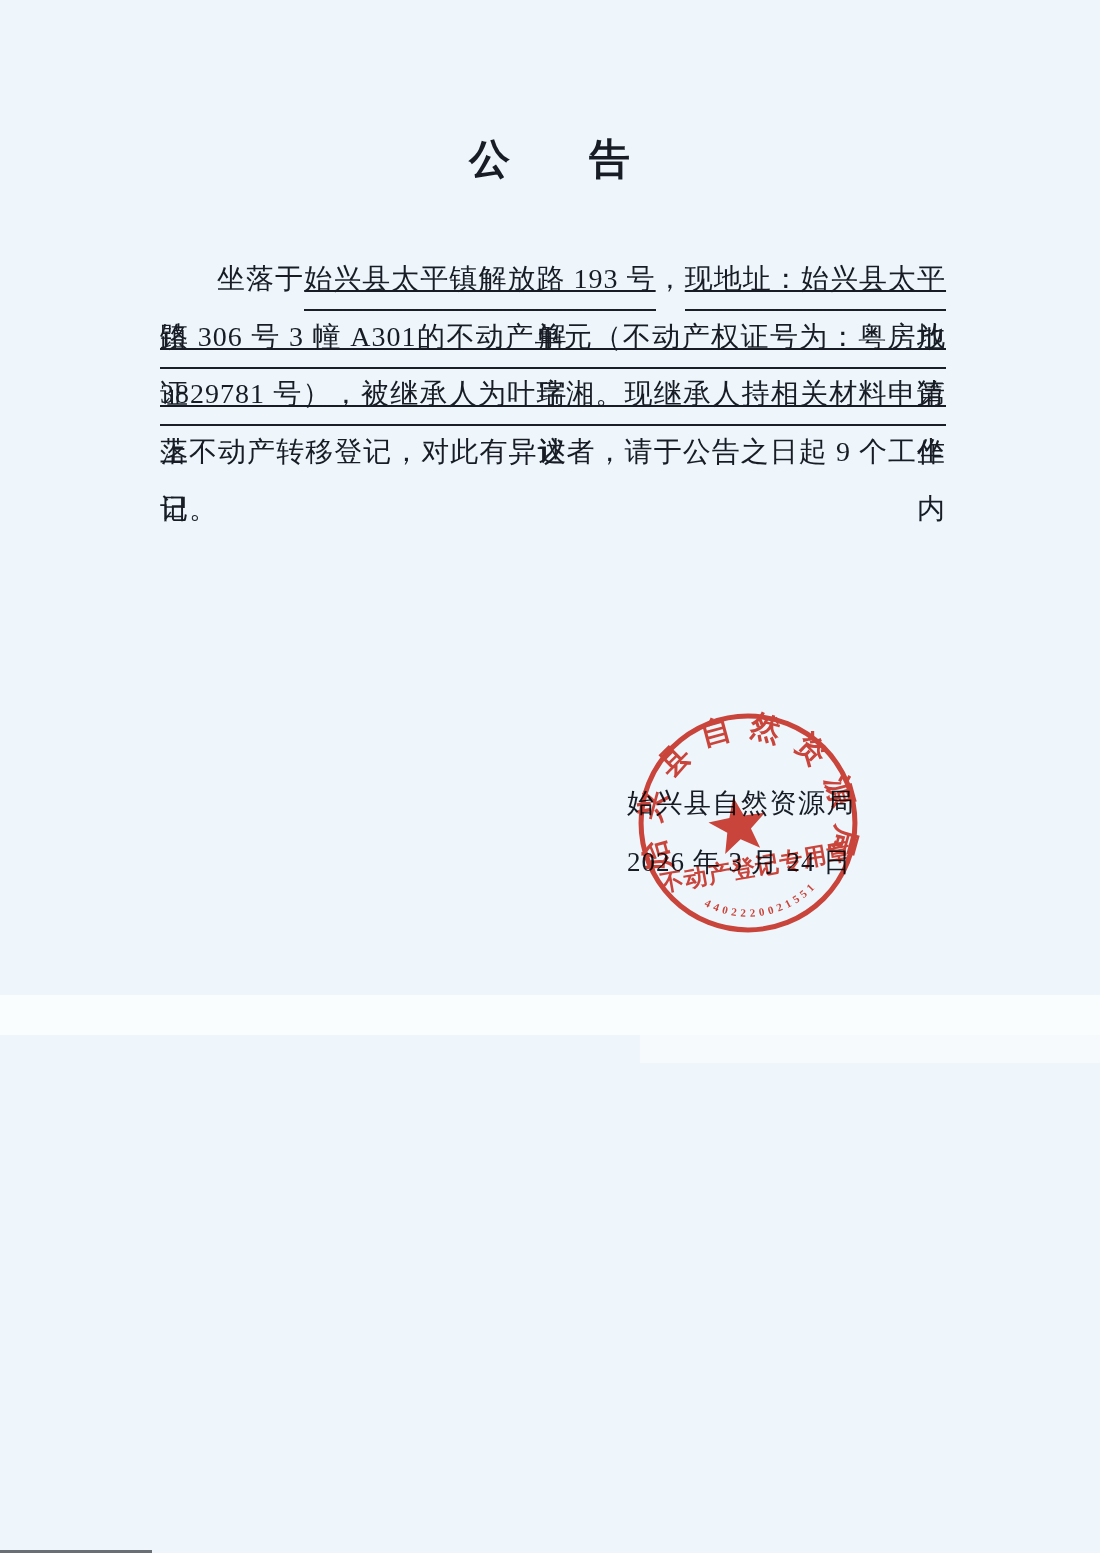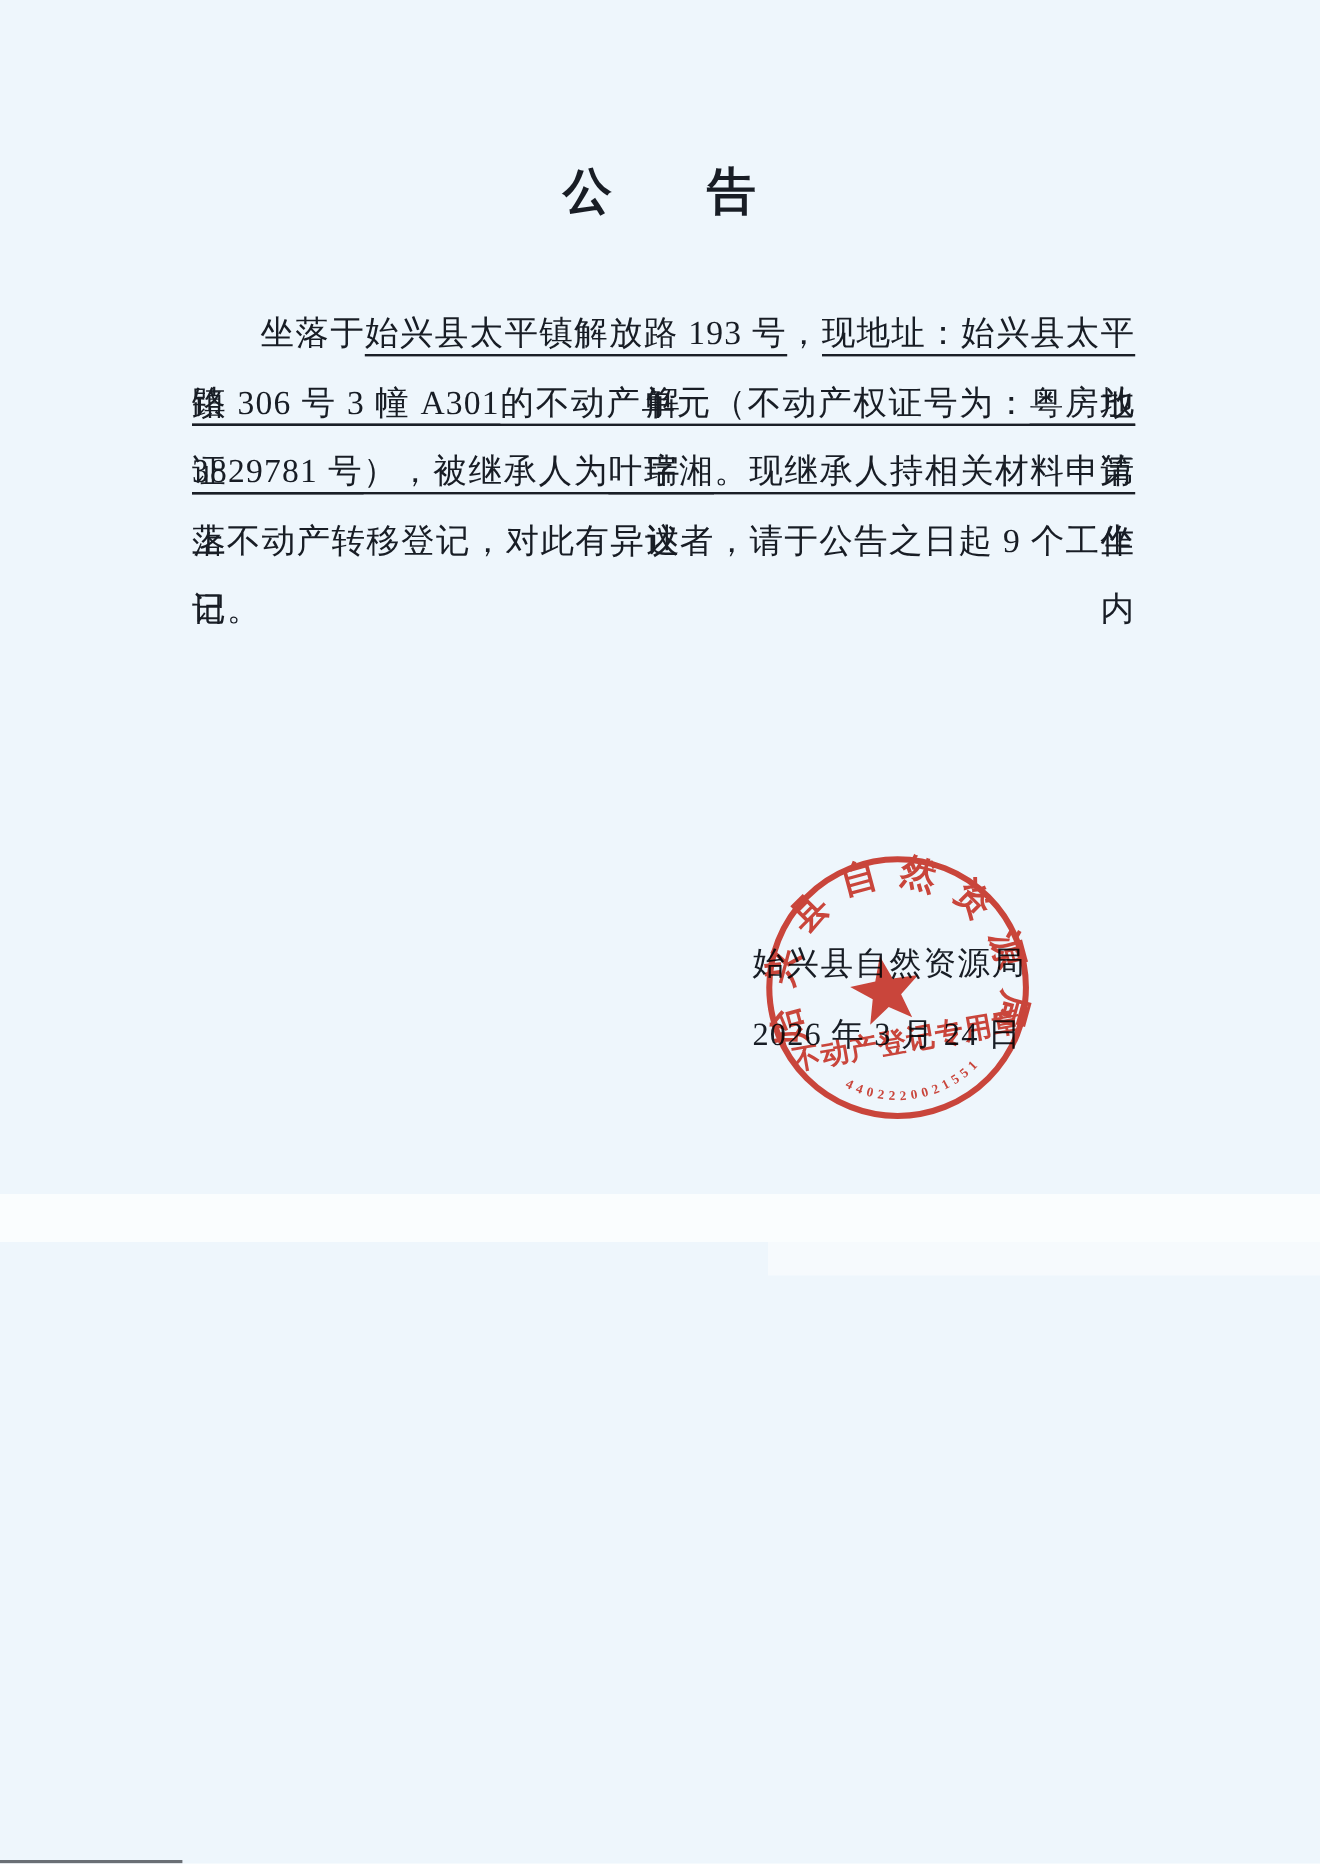--- a/index.html
+++ b/index.html
@@ -60,21 +60,22 @@
     letter-spacing: 1px;
   }
   .line.just {
     text-align: justify;
     text-align-last: justify;
     white-space: normal;
   }
   .ind { display: inline-block; width: 57px; }
   .u {
     border-bottom: 2px solid #1a1f27;
-    padding-bottom: 1px;
+    padding-bottom: 15px;
+    text-decoration: underline;
   }
 
   .sig-agency {
     position: absolute;
     left: 627px; top: 785px;
     font-size: 27px;
     letter-spacing: 1.5px;
     font-weight: 500;
   }
   .sig-date {

